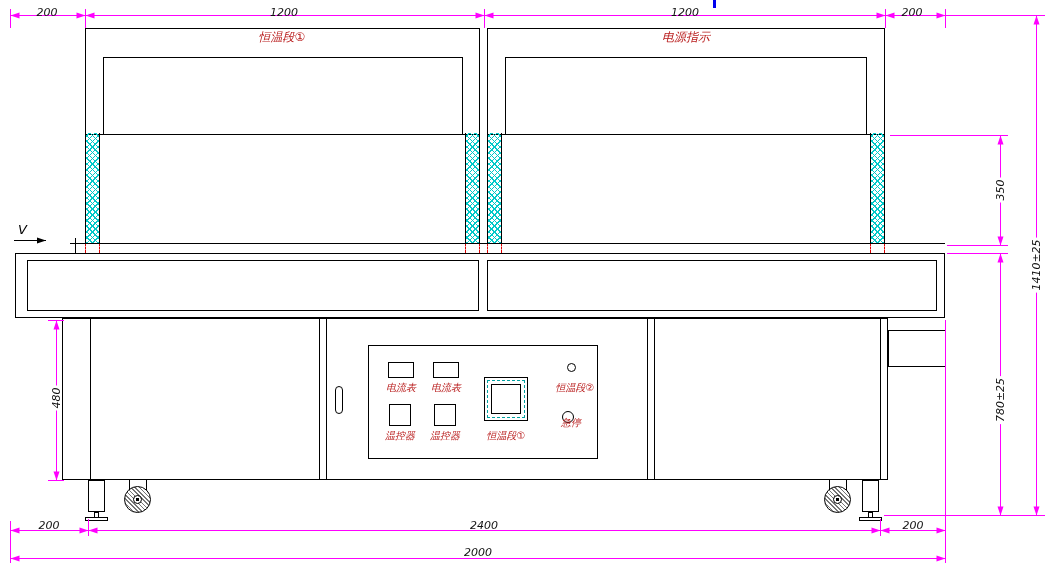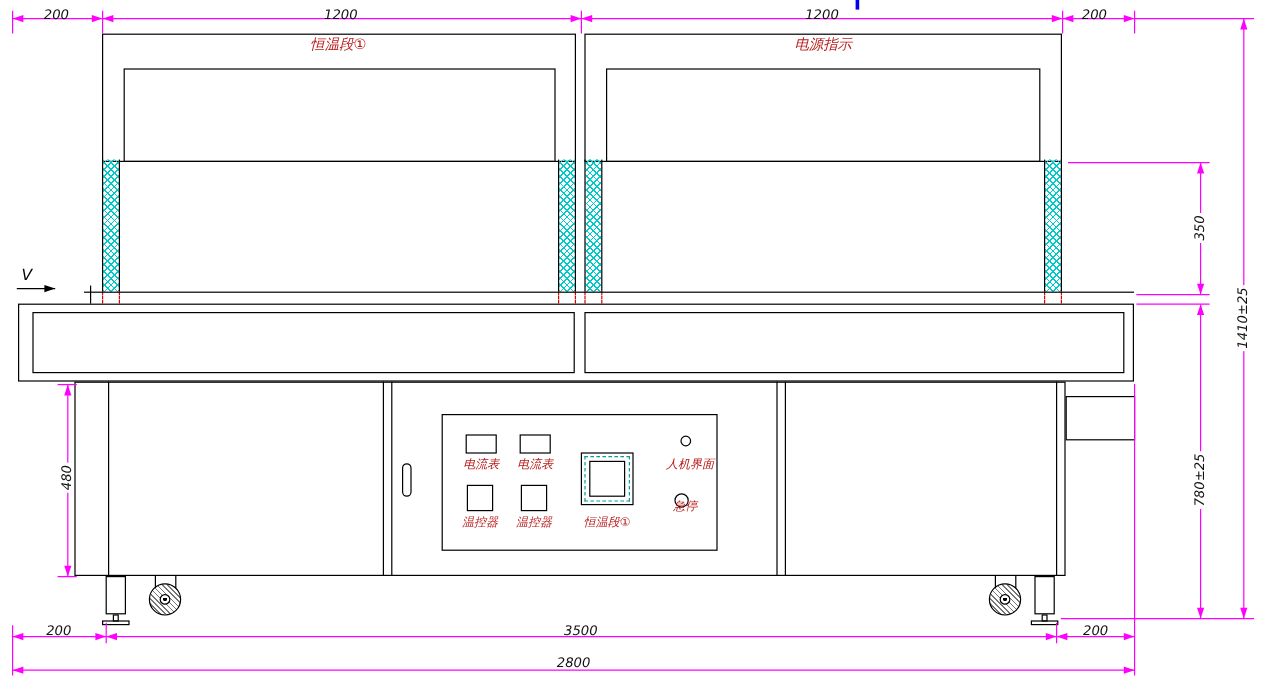--- a/index.html
+++ b/index.html
@@ -147,29 +147,29 @@
   <span class="dim" style="left:284px;top:7px;background:transparent">1200</span>
   <span class="dim" style="left:685px;top:7px;background:transparent">1200</span>
   <span class="dim" style="left:912px;top:7px;background:transparent">200</span>
 
   <span class="dim rot" style="left:1000px;top:190px">350</span>
   <span class="dim rot" style="left:1036px;top:265px">1410±25</span>
   <span class="dim rot" style="left:1000px;top:400px">780±25</span>
   <span class="dim rot" style="left:56px;top:398px">480</span>
 
   <span class="dim" style="left:49px;top:520px;background:transparent">200</span>
-  <span class="dim" style="left:484px;top:520px;background:transparent">3500</span>
+  <span class="dim" style="left:484px;top:520px;background:transparent">2400</span>
   <span class="dim" style="left:913px;top:520px;background:transparent">200</span>
-  <span class="dim" style="left:478px;top:547px;background:transparent">2800</span>
+  <span class="dim" style="left:478px;top:547px;background:transparent">2000</span>
 
   <span class="lbl" style="left:282px;top:31px">恒温段①</span>
   <span class="lbl" style="left:686px;top:31px">电源指示</span>
   <span class="vdir" style="left:18px;top:223px">V</span>
 
   <span class="lbl small" style="left:401px;top:383px">电流表</span>
   <span class="lbl small" style="left:446px;top:383px">电流表</span>
   <span class="lbl small" style="left:400px;top:431px">温控器</span>
   <span class="lbl small" style="left:445px;top:431px">温控器</span>
   <span class="lbl small" style="left:506px;top:431px">恒温段①</span>
-  <span class="lbl small" style="left:575px;top:383px">人机界面</span>
+  <span class="lbl small" style="left:575px;top:383px">恒温段②</span>
   <span class="lbl small" style="left:571px;top:418px">急停</span>
 
 </div>
 
 </body></html>

